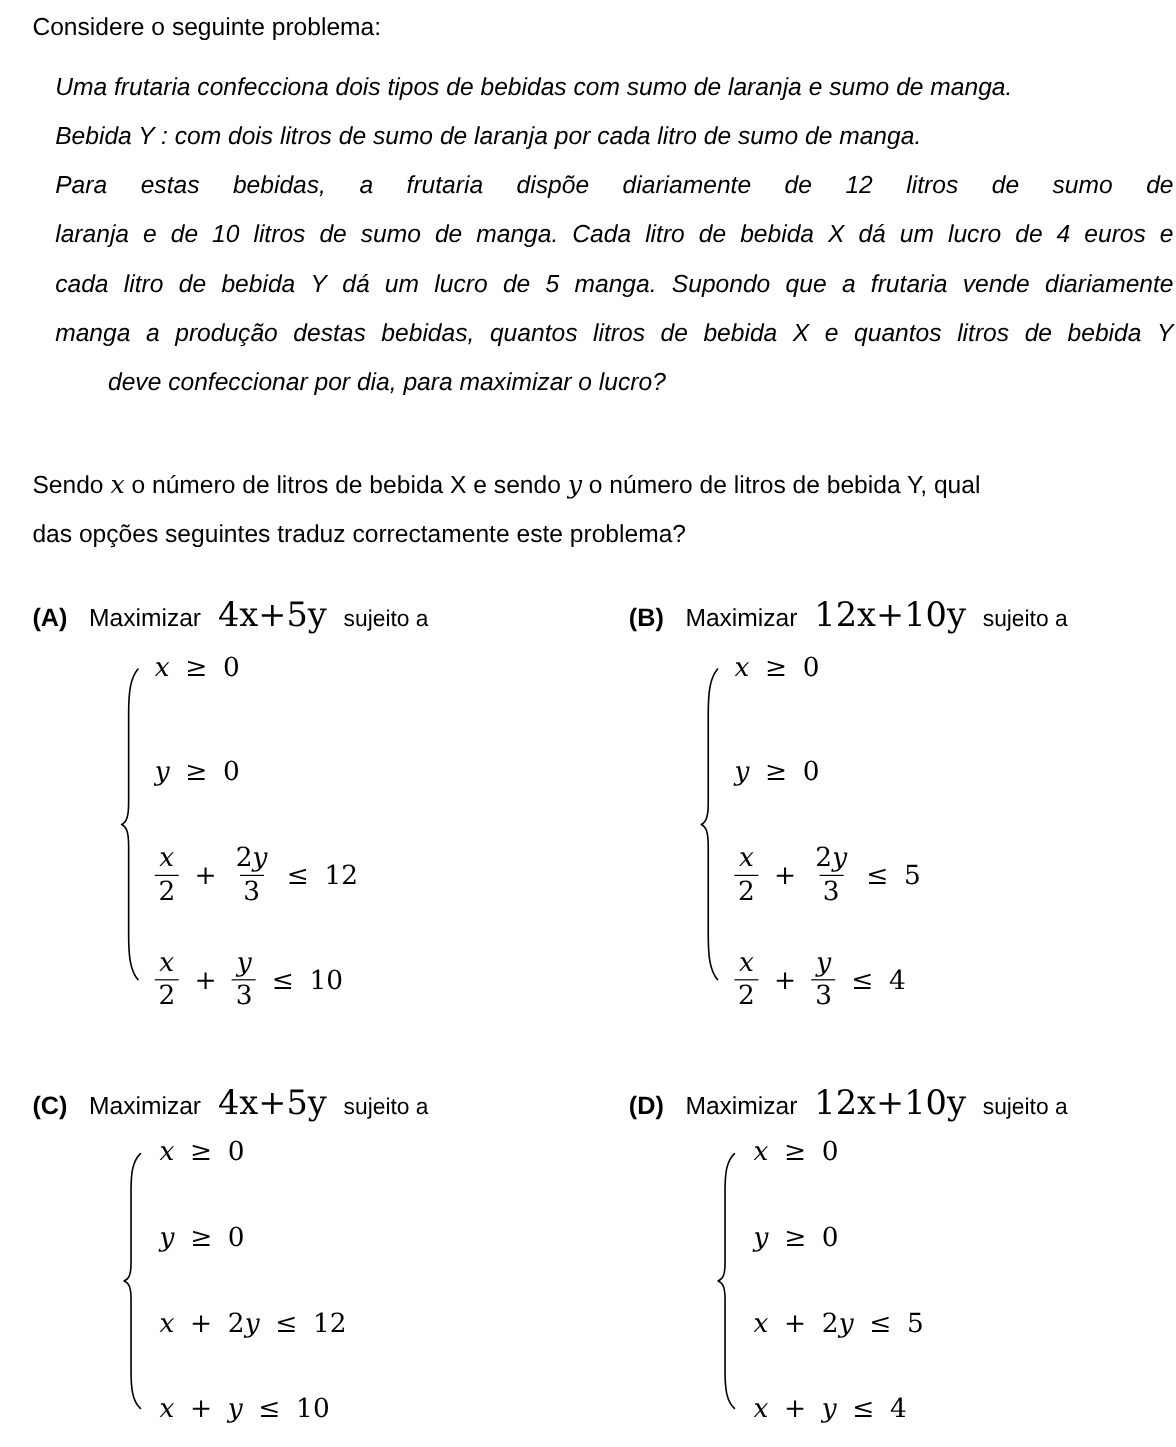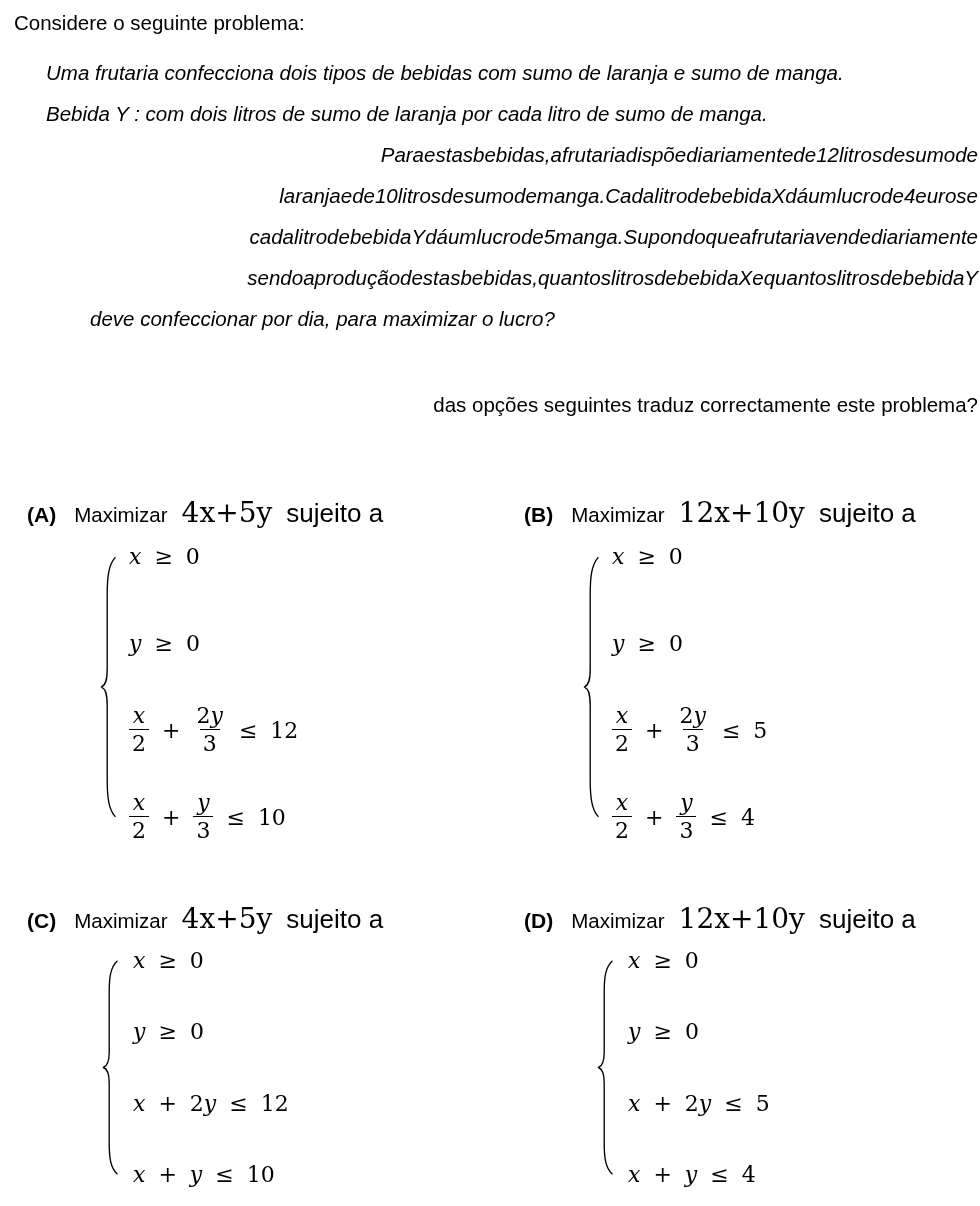--- a/index.html
+++ b/index.html
@@ -19,21 +19,21 @@
   .page {
     position: absolute;
     left: 0; top: 0;
     width: 980px;
     height: 1206px;
   }
 
   
   .intro-line {
     position: absolute;
-    left: 14px;
+    left: 27px;
     top: 9px;
     font-size: 20.5px;
     line-height: 28px;
     white-space: nowrap;
   }
 
   .stmt {
     position: absolute;
     left: 46px;
     top: 52px;
@@ -41,42 +41,42 @@
     font-style: italic;
     font-size: 20.5px;
     line-height: 41px;
   }
   .stmt-line {
     white-space: nowrap;
   }
   
   .just-line {
     display: flex;
-    justify-content: flex-end;
+    justify-content: space-between;
     white-space: nowrap;
   }
   .just-line.flush {
     display: block;
     margin-left: 44px;
   }
 
   .sendo {
     position: absolute;
     left: 27px;
     top: 384px;
     width: 951px;
     font-size: 20.5px;
     line-height: 41px;
   }
   .sendo .l1 {
     display: flex;
     justify-content: space-between;
     white-space: nowrap;
   }
-  .sendo .l2 { white-space: nowrap; text-align: right; }
+  .sendo .l2 { white-space: nowrap; }
 
   
   .mathit {
     font-family: "DejaVu Serif", serif;
     font-style: italic;
     font-size: 21px;
   }
 
   
   .option {
@@ -100,21 +100,21 @@
   .opt-max {
     font-size: 20.5px;
     margin-right: 14px;
   }
   .opt-obj {
     font-family: "DejaVu Serif", serif;
     font-size: 28px;
     margin-right: 14px;
   }
   .opt-subj {
-    font-size: 26px;
+    font-size: 19px;
   }
 
   
   .system {
     position: absolute;
     display: flex;
     align-items: stretch;
   }
   .brace {
     position: relative;
@@ -232,41 +232,50 @@
         <span>5</span>
         <span>manga.</span>
         <span>Supondo</span>
         <span>que</span>
         <span>a</span>
         <span>frutaria</span>
         <span>vende</span>
         <span>diariamente</span>
       </div>
     <div class="just-line">
-        <span>sendo</span>
+        <span>manga</span>
         <span>a</span>
         <span>produção</span>
         <span>destas</span>
         <span>bebidas,</span>
         <span>quantos</span>
         <span>litros</span>
         <span>de</span>
         <span>bebida</span>
         <span>X</span>
         <span>e</span>
         <span>quantos</span>
         <span>litros</span>
         <span>de</span>
         <span>bebida</span>
         <span>Y</span>
       </div>
     <div class="just-line flush">deve confeccionar por dia, para maximizar o lucro?</div>
   </div>
 
   <div class="sendo">
+    <div class="l1">
+      <span>
+        <span>Sendo</span>
+        <span class="mathit">x</span>
+        <span>o número de litros de bebida X  e sendo</span>
+        <span class="mathit">y</span>
+        <span>o número de litros de bebida Y,  qual</span>
+      </span>
+    </div>
     <div class="l2">das opções seguintes traduz correctamente este problema?</div>
   </div>
 
   <div id="options-host">
       <div class="option" style="left: 27px; top: 496px;">
         <div class="opt-head">
           <span class="opt-letter">(A)</span>
           <span class="opt-max">Maximizar</span>
           <span class="opt-obj"><span class="n">4</span><span class="v">x</span><span class="sp-wide"></span><span class="op">+</span><span class="sp-wide"></span><span class="n">5</span><span class="v">y</span></span>
           <span class="opt-subj">sujeito a</span>

